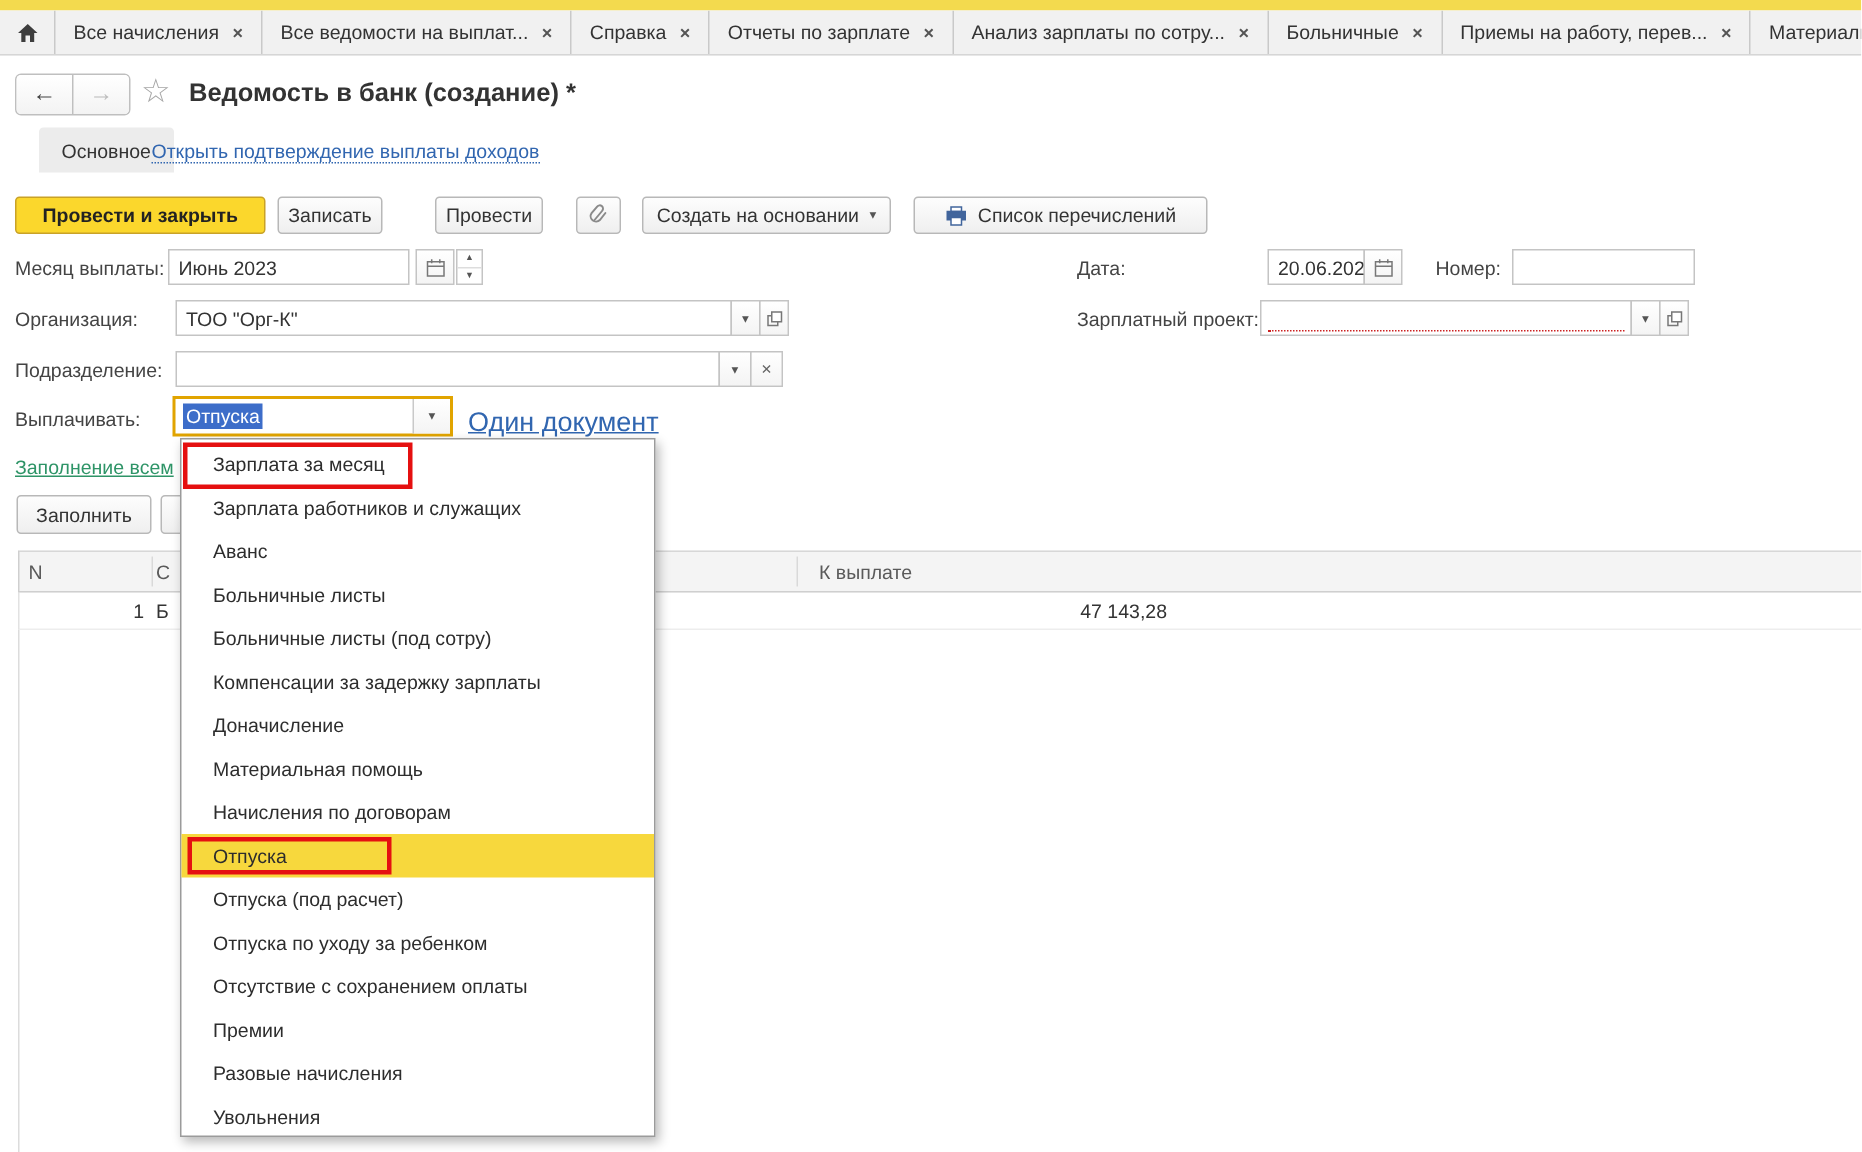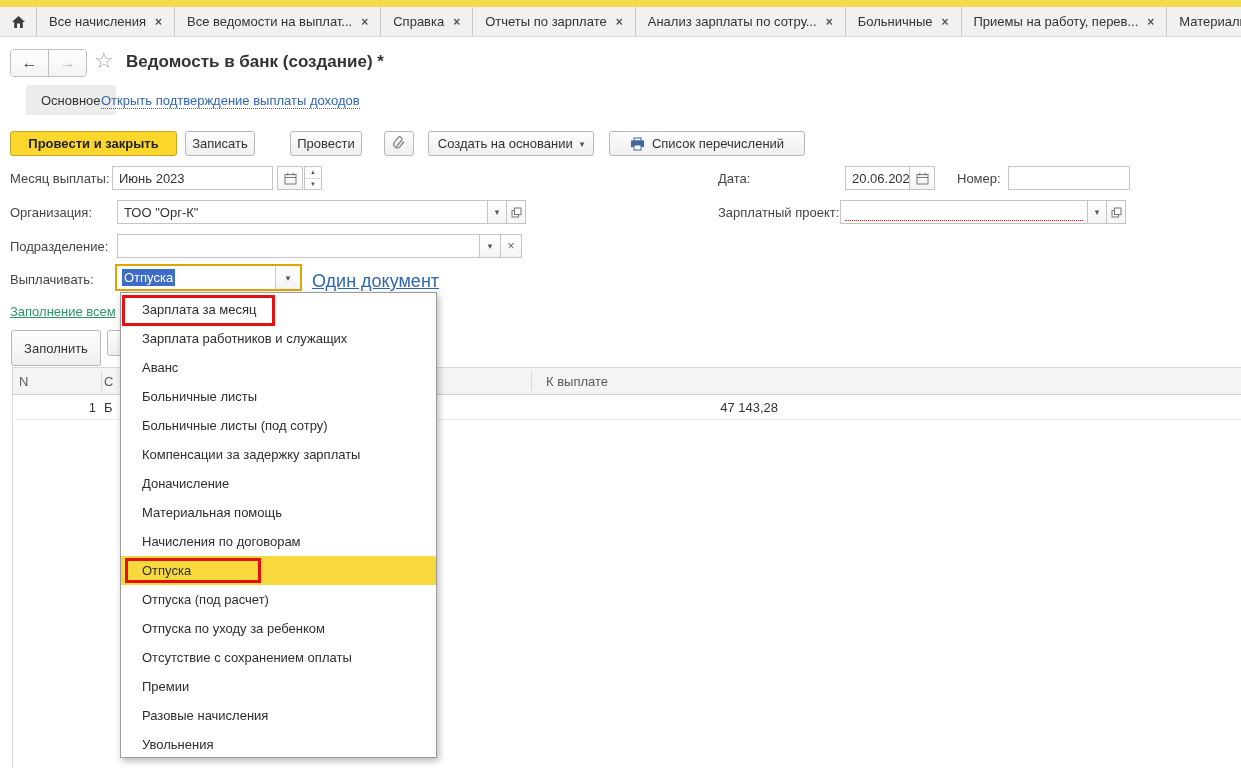--- a/index.html
+++ b/index.html
@@ -39,21 +39,21 @@
   .req-line{position:absolute;left:4px;right:4px;bottom:2px;border-bottom:1px dotted #cc2222;}
 
   .combo{position:absolute;left:115px;top:264px;width:187px;height:27px;box-sizing:border-box;border:2px solid #e1a400;background:#fff;display:flex;align-items:center;}
   .combo-text{flex:1;padding-left:5px;font-size:13px;}
   .combo-sel{background:#3d6dc9;color:#fff;padding:1px 2px;}
   .combo-arrow{width:24px;align-self:stretch;border-left:1px solid #c9c9c9;display:flex;align-items:center;justify-content:center;font-size:9px;color:#555;background:linear-gradient(#fff,#f4f4f4);}
 
   .link{font-size:18px;color:#3166b0;text-decoration:underline;cursor:pointer;}
   .one-doc{position:absolute;left:312px;top:271px;}
   .fill-link{position:absolute;left:10px;top:304px;width:110px;overflow:hidden;white-space:nowrap;font-size:13px;color:#2e9467;text-decoration:underline;cursor:pointer;}
-  .fill-btn{position:absolute;left:11px;top:330px;width:90px;height:36px;box-sizing:border-box;border:1px solid #b8b8b8;border-radius:3px;background:linear-gradient(#fdfdfd,#efefef);font-size:13px;color:#333;display:flex;align-items:center;justify-content:center;}
+  .fill-btn{position:absolute;left:11px;top:330px;width:90px;height:26px;box-sizing:border-box;border:1px solid #b8b8b8;border-radius:3px;background:linear-gradient(#fdfdfd,#efefef);font-size:13px;color:#333;display:flex;align-items:center;justify-content:center;}
   .partial-btn{position:absolute;left:107px;top:330px;width:16px;height:26px;box-sizing:border-box;border:1px solid #b8b8b8;border-radius:3px;background:linear-gradient(#fdfdfd,#efefef);}
 
   
   .thead{position:absolute;left:12px;top:367px;width:1229px;height:28px;box-sizing:border-box;background:#f4f4f4;border-top:1px solid #d7d7d7;border-bottom:1px solid #cfcfcf;border-left:1px solid #cfcfcf;font-size:13px;color:#5a5a5a;}
   .th{position:absolute;top:0;height:100%;display:flex;align-items:center;}
   .th-sep{position:absolute;top:3px;bottom:3px;width:1px;background:#d9d9d9;}
   .trow{position:absolute;left:12px;top:395px;width:1229px;height:25px;box-sizing:border-box;border-left:1px solid #e2e2e2;border-bottom:1px solid #ededed;font-size:13px;color:#333;}
   .td{position:absolute;top:0;height:100%;display:flex;align-items:center;}
   .td.right{justify-content:flex-end;}
   .table-left-line{position:absolute;left:12px;top:420px;height:348px;width:1px;background:#dcdcdc;}

